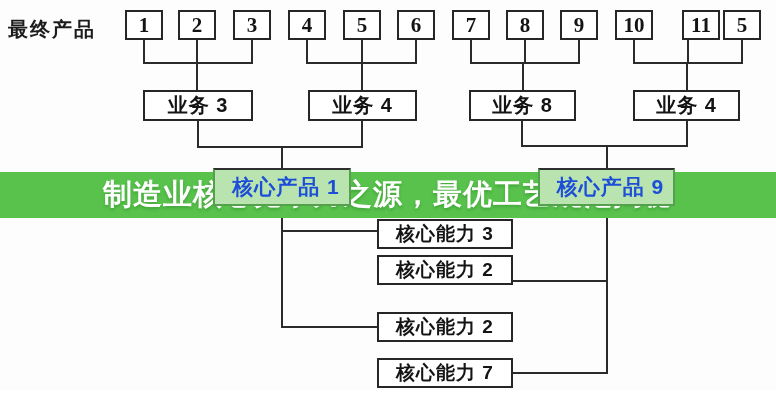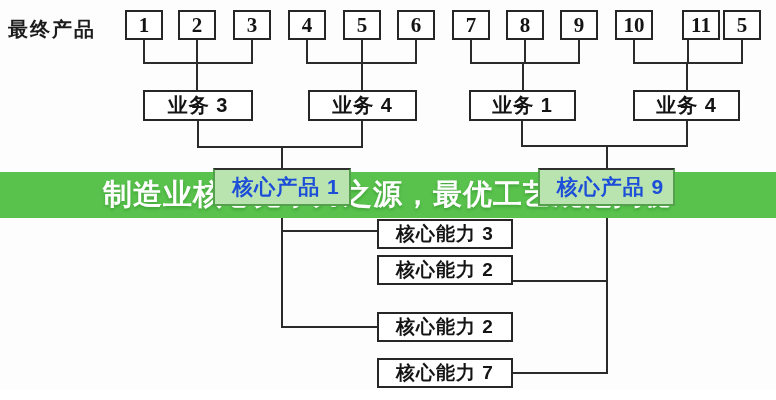--- a/index.html
+++ b/index.html
@@ -105,21 +105,21 @@
       <div class="box nbox" style="left: 452px;">7</div>
       <div class="box nbox" style="left: 506px;">8</div>
       <div class="box nbox" style="left: 560px;">9</div>
       <div class="box nbox" style="left: 615px;">10</div>
       <div class="box nbox" style="left: 682px; font-family: Liberation Serif, serif;">11</div>
       <div class="box nbox" style="left: 723px;">5</div>
     </div>
   <div id="biz-boxes">
       <div class="box bizbox" style="left: 143px; width: 110px;">业务 3</div>
       <div class="box bizbox" style="left: 308px; width: 109px;">业务 4</div>
-      <div class="box bizbox" style="left: 469px; width: 107px;">业务 1</div>
+      <div class="box bizbox" style="left: 469px; width: 107px;">业务 8</div>
       <div class="box bizbox" style="left: 633px; width: 107px; text-align: right;">业务 4</div>
     </div>
   <div id="core-product-boxes">
       <div class="ghostbox" style="left: 213px; width: 138px;">核心产品 1</div>
       <div class="ghostbox" style="left: 538px; width: 137px;">核心产品 9</div>
     </div>
   <div id="cap-boxes">
       <div class="box capbox" style="top: 219px;">核心能力 3</div>
       <div class="box capbox" style="top: 255px;">核心能力 2</div>
       <div class="box capbox" style="top: 312px;">核心能力 2</div>

